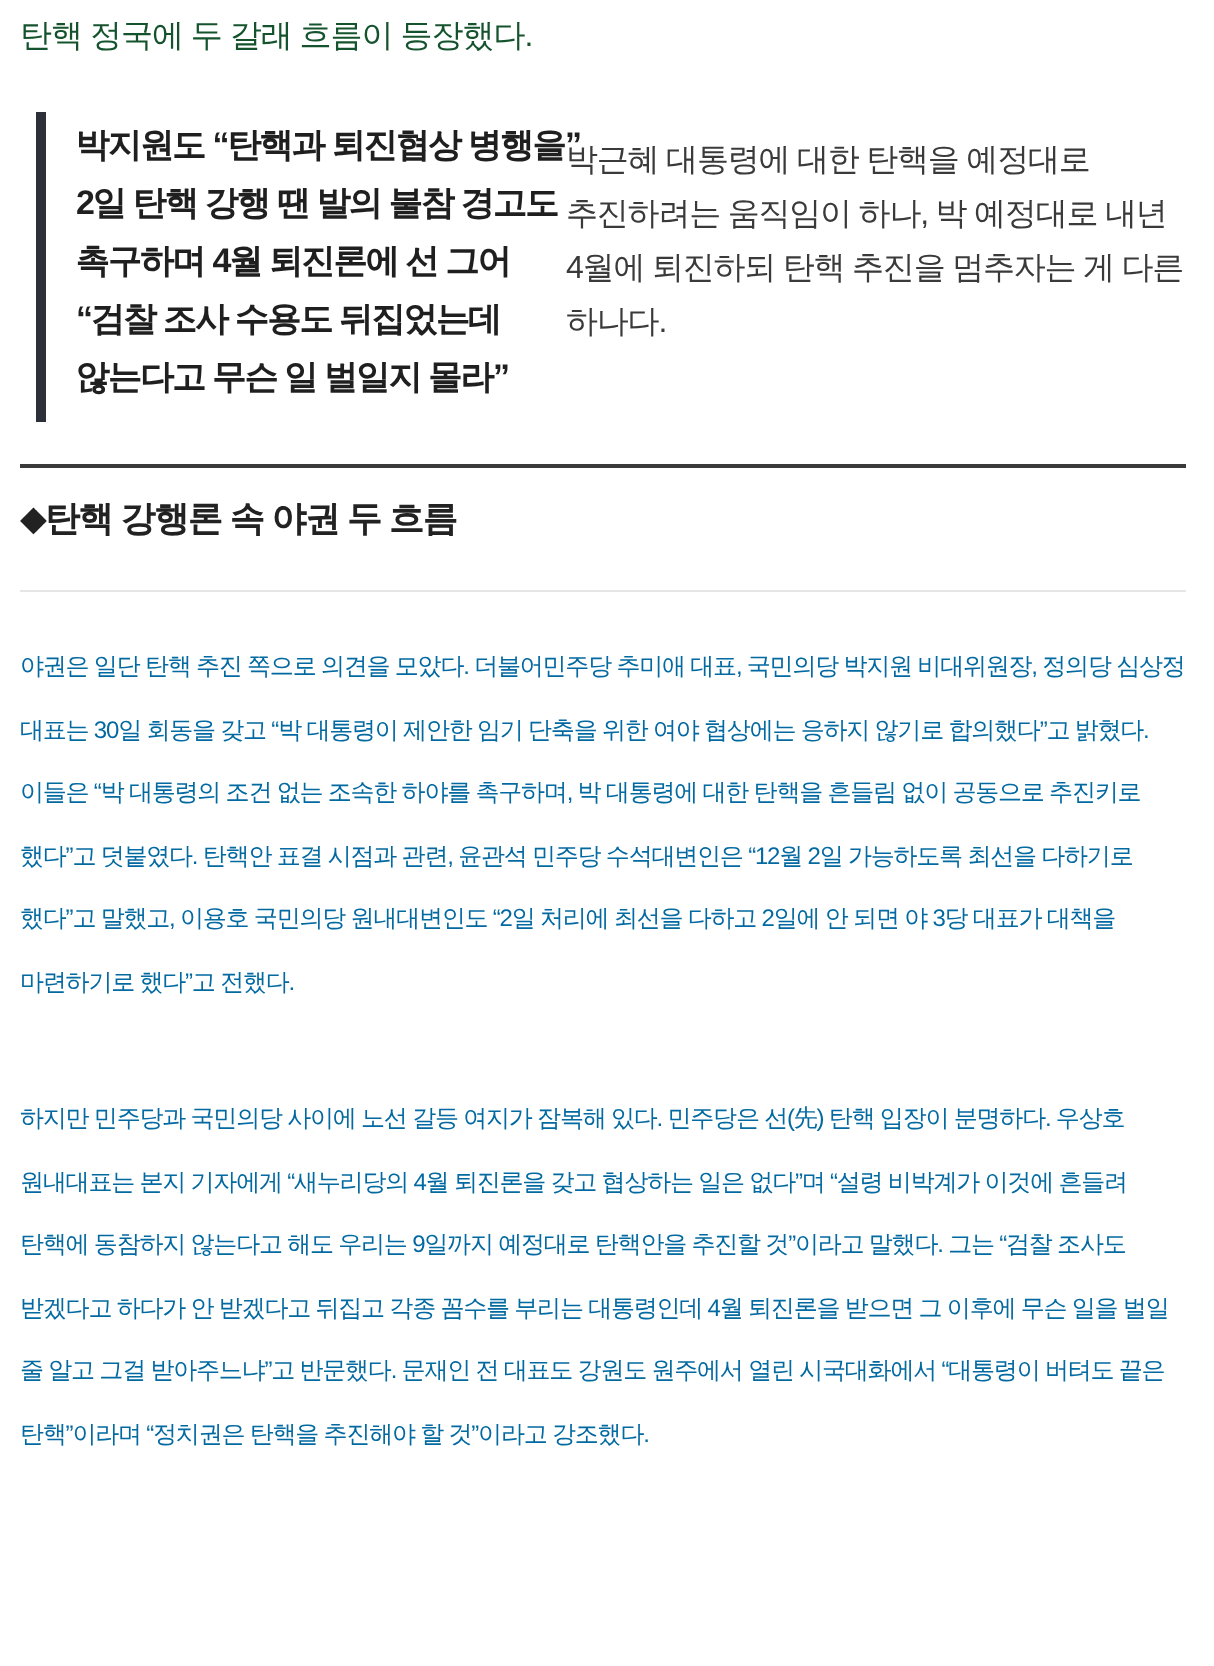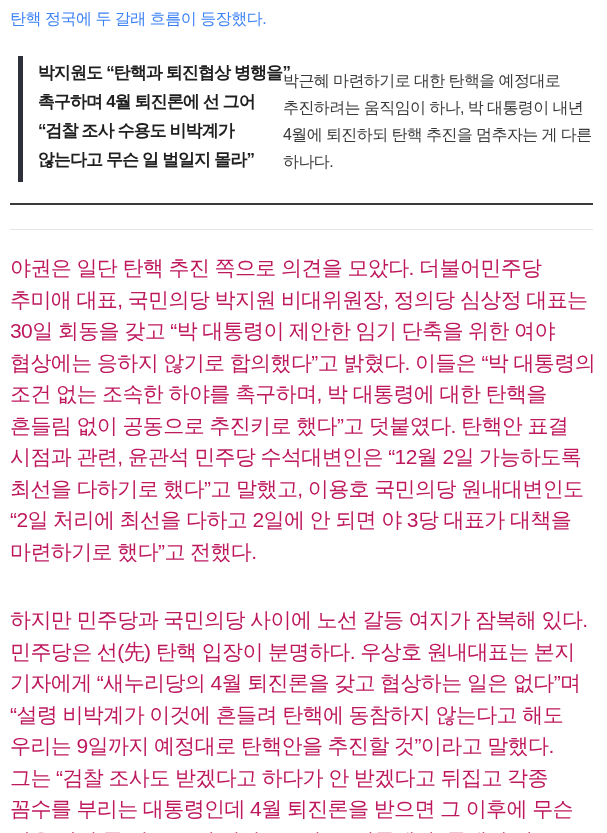--- a/index.html
+++ b/index.html
@@ -19,21 +19,21 @@
     color:var(--text);
     overflow:hidden;
   }
   .page{padding:0 10px;}
 
   .lead{
     margin:9px 0 0;
     font-size:16px;
     line-height:20px;
     letter-spacing:-0.5px;
-    color:#3b82f6;
+    color:#14532d;
   }
 
   .intro-row{
     display:flex;
     align-items:flex-start;
     margin-top:27px;
   }
   .pullquote{
     margin:0 0 0 8px;
     border-left:5px solid var(--pullquote-bar);
@@ -74,51 +74,53 @@
   }
   .divider-light{
     border:none;
     border-top:1px solid var(--divider-light);
     margin:24px 0 0;
     width:583px;
   }
 
   .body-para{
     margin:22px 0 0;
-    font-size:21px;
+    font-size:12px;
     line-height:31.5px;
     letter-spacing:-0.6px;
     word-break:keep-all;
-    color:#be185d;
+    color:#0369a1;
   }
   .body-para + .body-para{
     margin-top:37px;
   }
 </style>
 </head>
 <body>
 
 <div class="page">
 
   <p class="lead">탄핵 정국에 두 갈래 흐름이 등장했다.</p>
 
   <div class="intro-row">
 
     <blockquote class="pullquote">
       <div class="pq-line">박지원도 “탄핵과 퇴진협상 병행을”</div>
+      <div class="pq-line">2일 탄핵 강행 땐 발의 불참 경고도</div>
       <div class="pq-line">촉구하며 4월 퇴진론에 선 그어</div>
-      <div class="pq-line">“검찰 조사 수용도 비박계가</div>
+      <div class="pq-line">“검찰 조사 수용도 뒤집었는데</div>
       <div class="pq-line">않는다고 무슨 일 벌일지 몰라”</div>
     </blockquote>
 
-    <p class="intro-side">박근혜 마련하기로 대한 탄핵을 예정대로 추진하려는 움직임이 하나, 박 대통령이 내년 4월에 퇴진하되 탄핵 추진을 멈추자는 게 다른 하나다.</p>
+    <p class="intro-side">박근혜 대통령에 대한 탄핵을 예정대로 추진하려는 움직임이 하나, 박 예정대로 내년 4월에 퇴진하되 탄핵 추진을 멈추자는 게 다른 하나다.</p>
   </div>
 
   <hr class="divider-dark">
 
+  <h2 class="section-heading">◆탄핵 강행론 속 야권 두 흐름</h2>
 
   <hr class="divider-light">
 
   <p class="body-para">야권은 일단 탄핵 추진 쪽으로 의견을 모았다. 더불어민주당 추미애 대표, 국민의당 박지원 비대위원장, 정의당 심상정 대표는 30일 회동을 갖고 “박 대통령이 제안한 임기 단축을 위한 여야 협상에는 응하지 않기로 합의했다”고 밝혔다. 이들은 “박 대통령의 조건 없는 조속한 하야를 촉구하며, 박 대통령에 대한 탄핵을 흔들림 없이 공동으로 추진키로 했다”고 덧붙였다. 탄핵안 표결 시점과 관련, 윤관석 민주당 수석대변인은 “12월 2일 가능하도록 최선을 다하기로 했다”고 말했고, 이용호 국민의당 원내대변인도 “2일 처리에 최선을 다하고 2일에 안 되면 야 3당 대표가 대책을 마련하기로 했다”고 전했다.</p>
 
   <p class="body-para">하지만 민주당과 국민의당 사이에 노선 갈등 여지가 잠복해 있다. 민주당은 선(先) 탄핵 입장이 분명하다. 우상호 원내대표는 본지 기자에게 “새누리당의 4월 퇴진론을 갖고 협상하는 일은 없다”며 “설령 비박계가 이것에 흔들려 탄핵에 동참하지 않는다고 해도 우리는 9일까지 예정대로 탄핵안을 추진할 것”이라고 말했다. 그는 “검찰 조사도 받겠다고 하다가 안 받겠다고 뒤집고 각종 꼼수를 부리는 대통령인데 4월 퇴진론을 받으면 그 이후에 무슨 일을 벌일 줄 알고 그걸 받아주느냐”고 반문했다. 문재인 전 대표도 강원도 원주에서 열린 시국대화에서 “대통령이 버텨도 끝은 탄핵”이라며 “정치권은 탄핵을 추진해야 할 것”이라고 강조했다.</p>
 
 </div>
 
 </body></html>

